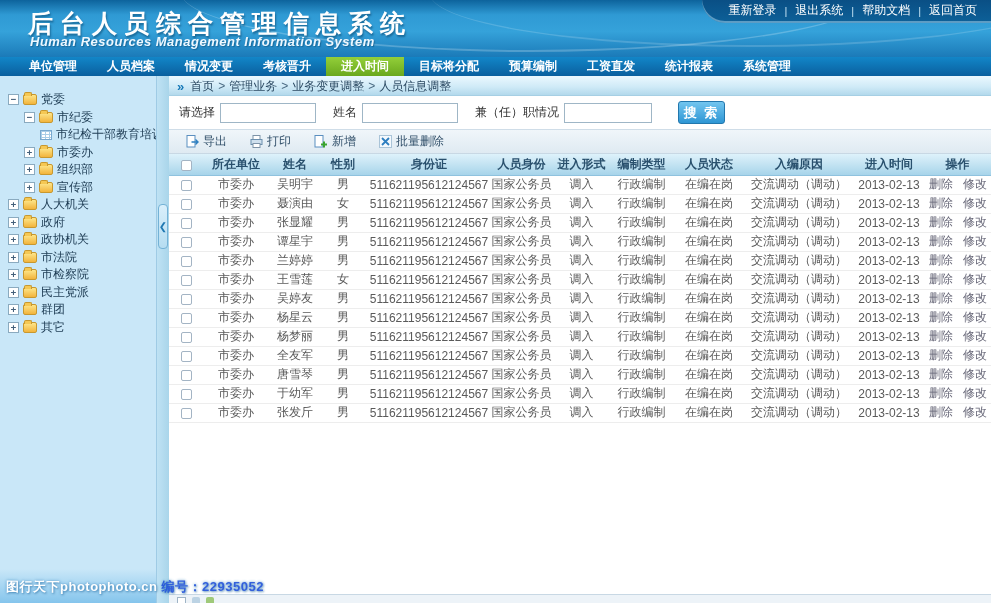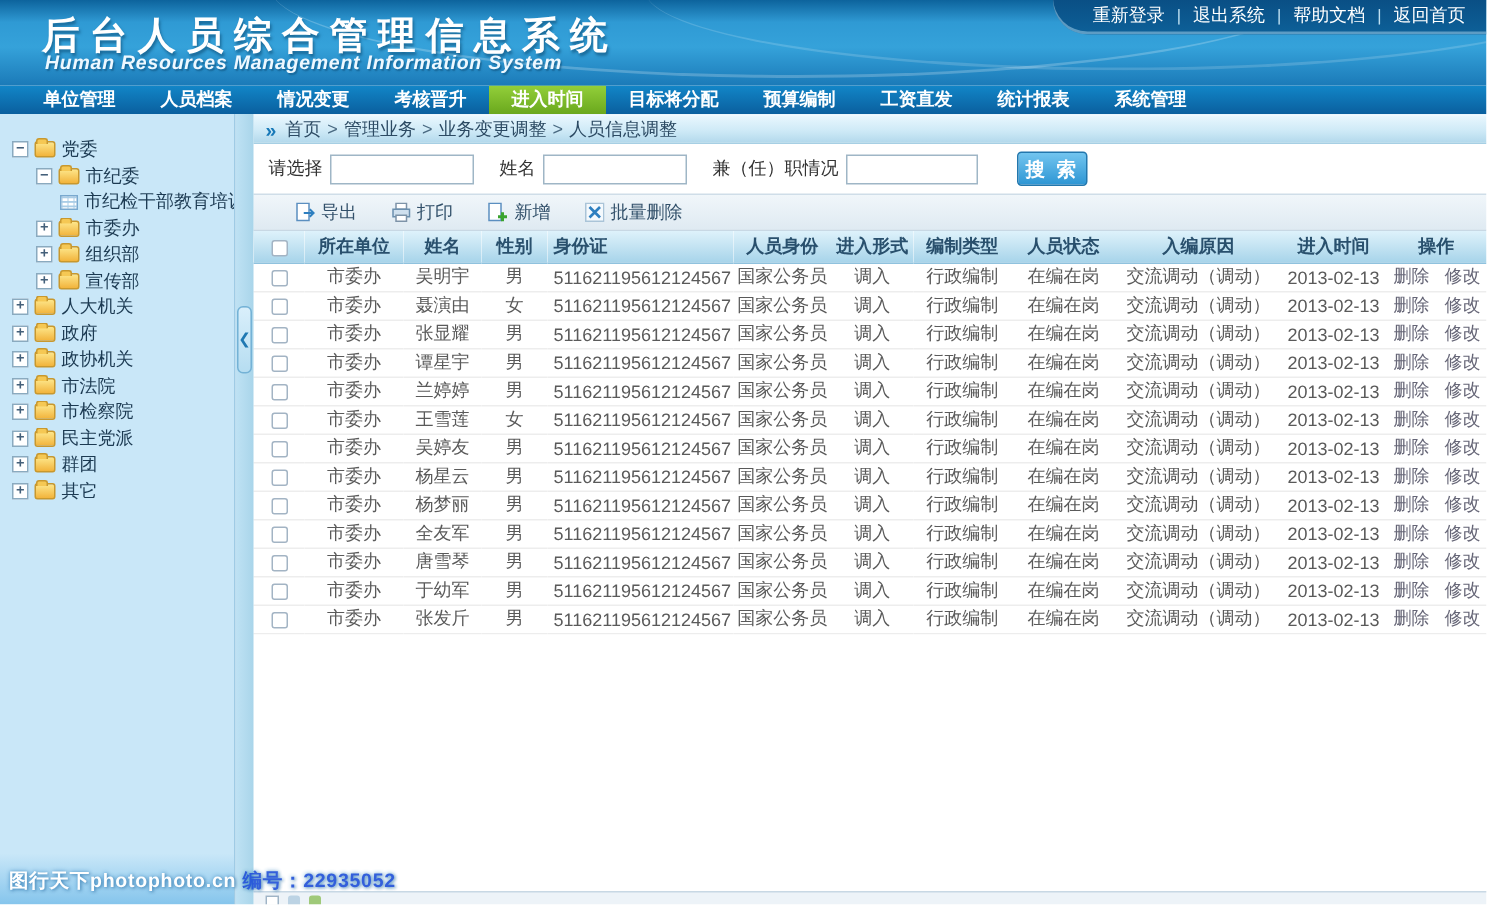--- a/index.html
+++ b/index.html
@@ -67,31 +67,31 @@
   .filterbar { height:33px; flex:none; display:flex; align-items:center; padding-left:10px;
     background:#fff; font-size:12px; color:#333; }
   .filterbar label { margin-right:5px; white-space:nowrap; }
   .filterbar input { width:96px; height:20px; border:1px solid #9fb6c6; background:#fff; margin-right:17px;
     padding:0 3px; font-size:12px; }
   .filterbar input.short { width:88px; margin-right:26px; }
   .search-btn { width:47px; height:23px; background:linear-gradient(180deg,#72c5ef,#2e96d4);
     border:1px solid #2277ad; border-radius:3px; color:#fff; font-size:13px; font-weight:bold;
     letter-spacing:2px; cursor:pointer; }
 
-  .toolbar { height:25px; flex:none; display:flex; align-items:center; gap:23px; padding-left:28px;
+  .toolbar { height:25px; flex:none; display:flex; align-items:center; gap:23px; padding-left:17px;
     background:linear-gradient(180deg,#f0f6fa,#dfeaf2); border-top:1px solid #cfdde8; border-bottom:1px solid #c8d8e4; }
   .tool-btn { display:flex; align-items:center; gap:4px; font-size:12px; color:#32506a; cursor:pointer;
     background:none; border:none; font-family:inherit; }
   .tool-btn svg { display:block; }
 
   table.grid { width:100%; border-collapse:collapse; table-layout:fixed; flex:none; }
   .grid thead th { height:21px; font-size:12px; font-weight:bold; color:#29506d;
     background:linear-gradient(180deg,#def2fb 0%,#c3e3f2 50%,#a7d4ea 100%);
     border-bottom:1px solid #8fc2de; text-align:center; overflow:hidden; white-space:nowrap; }
-  .grid th.col-id, .grid td.col-id { text-align:left; padding-left:4px; }
+  .grid th.col-id, .grid td.col-id { text-align:center; padding-left:4px; }
   .grid tbody td { height:19px; font-size:12px; color:#5a5a5a; text-align:center;
     border-bottom:1px solid #ededed; white-space:nowrap; overflow:hidden; }
   .rowcheck, .headcheck { display:inline-block; width:11px; height:11px; border:1px solid #a3b4c4;
     background:#fff; border-radius:2px; vertical-align:middle; cursor:pointer; }
   .op-link { color:#667; text-decoration:none; cursor:pointer; margin:0 5px; }
 
   .table-spacer { flex:1; background:#fff; }
 
   .pager-strip { height:9px; flex:none; background:#edf3f8; border-top:1px solid #c8d8e4;
     display:flex; align-items:flex-start; gap:6px; padding:2px 0 0 8px; overflow:hidden; }

